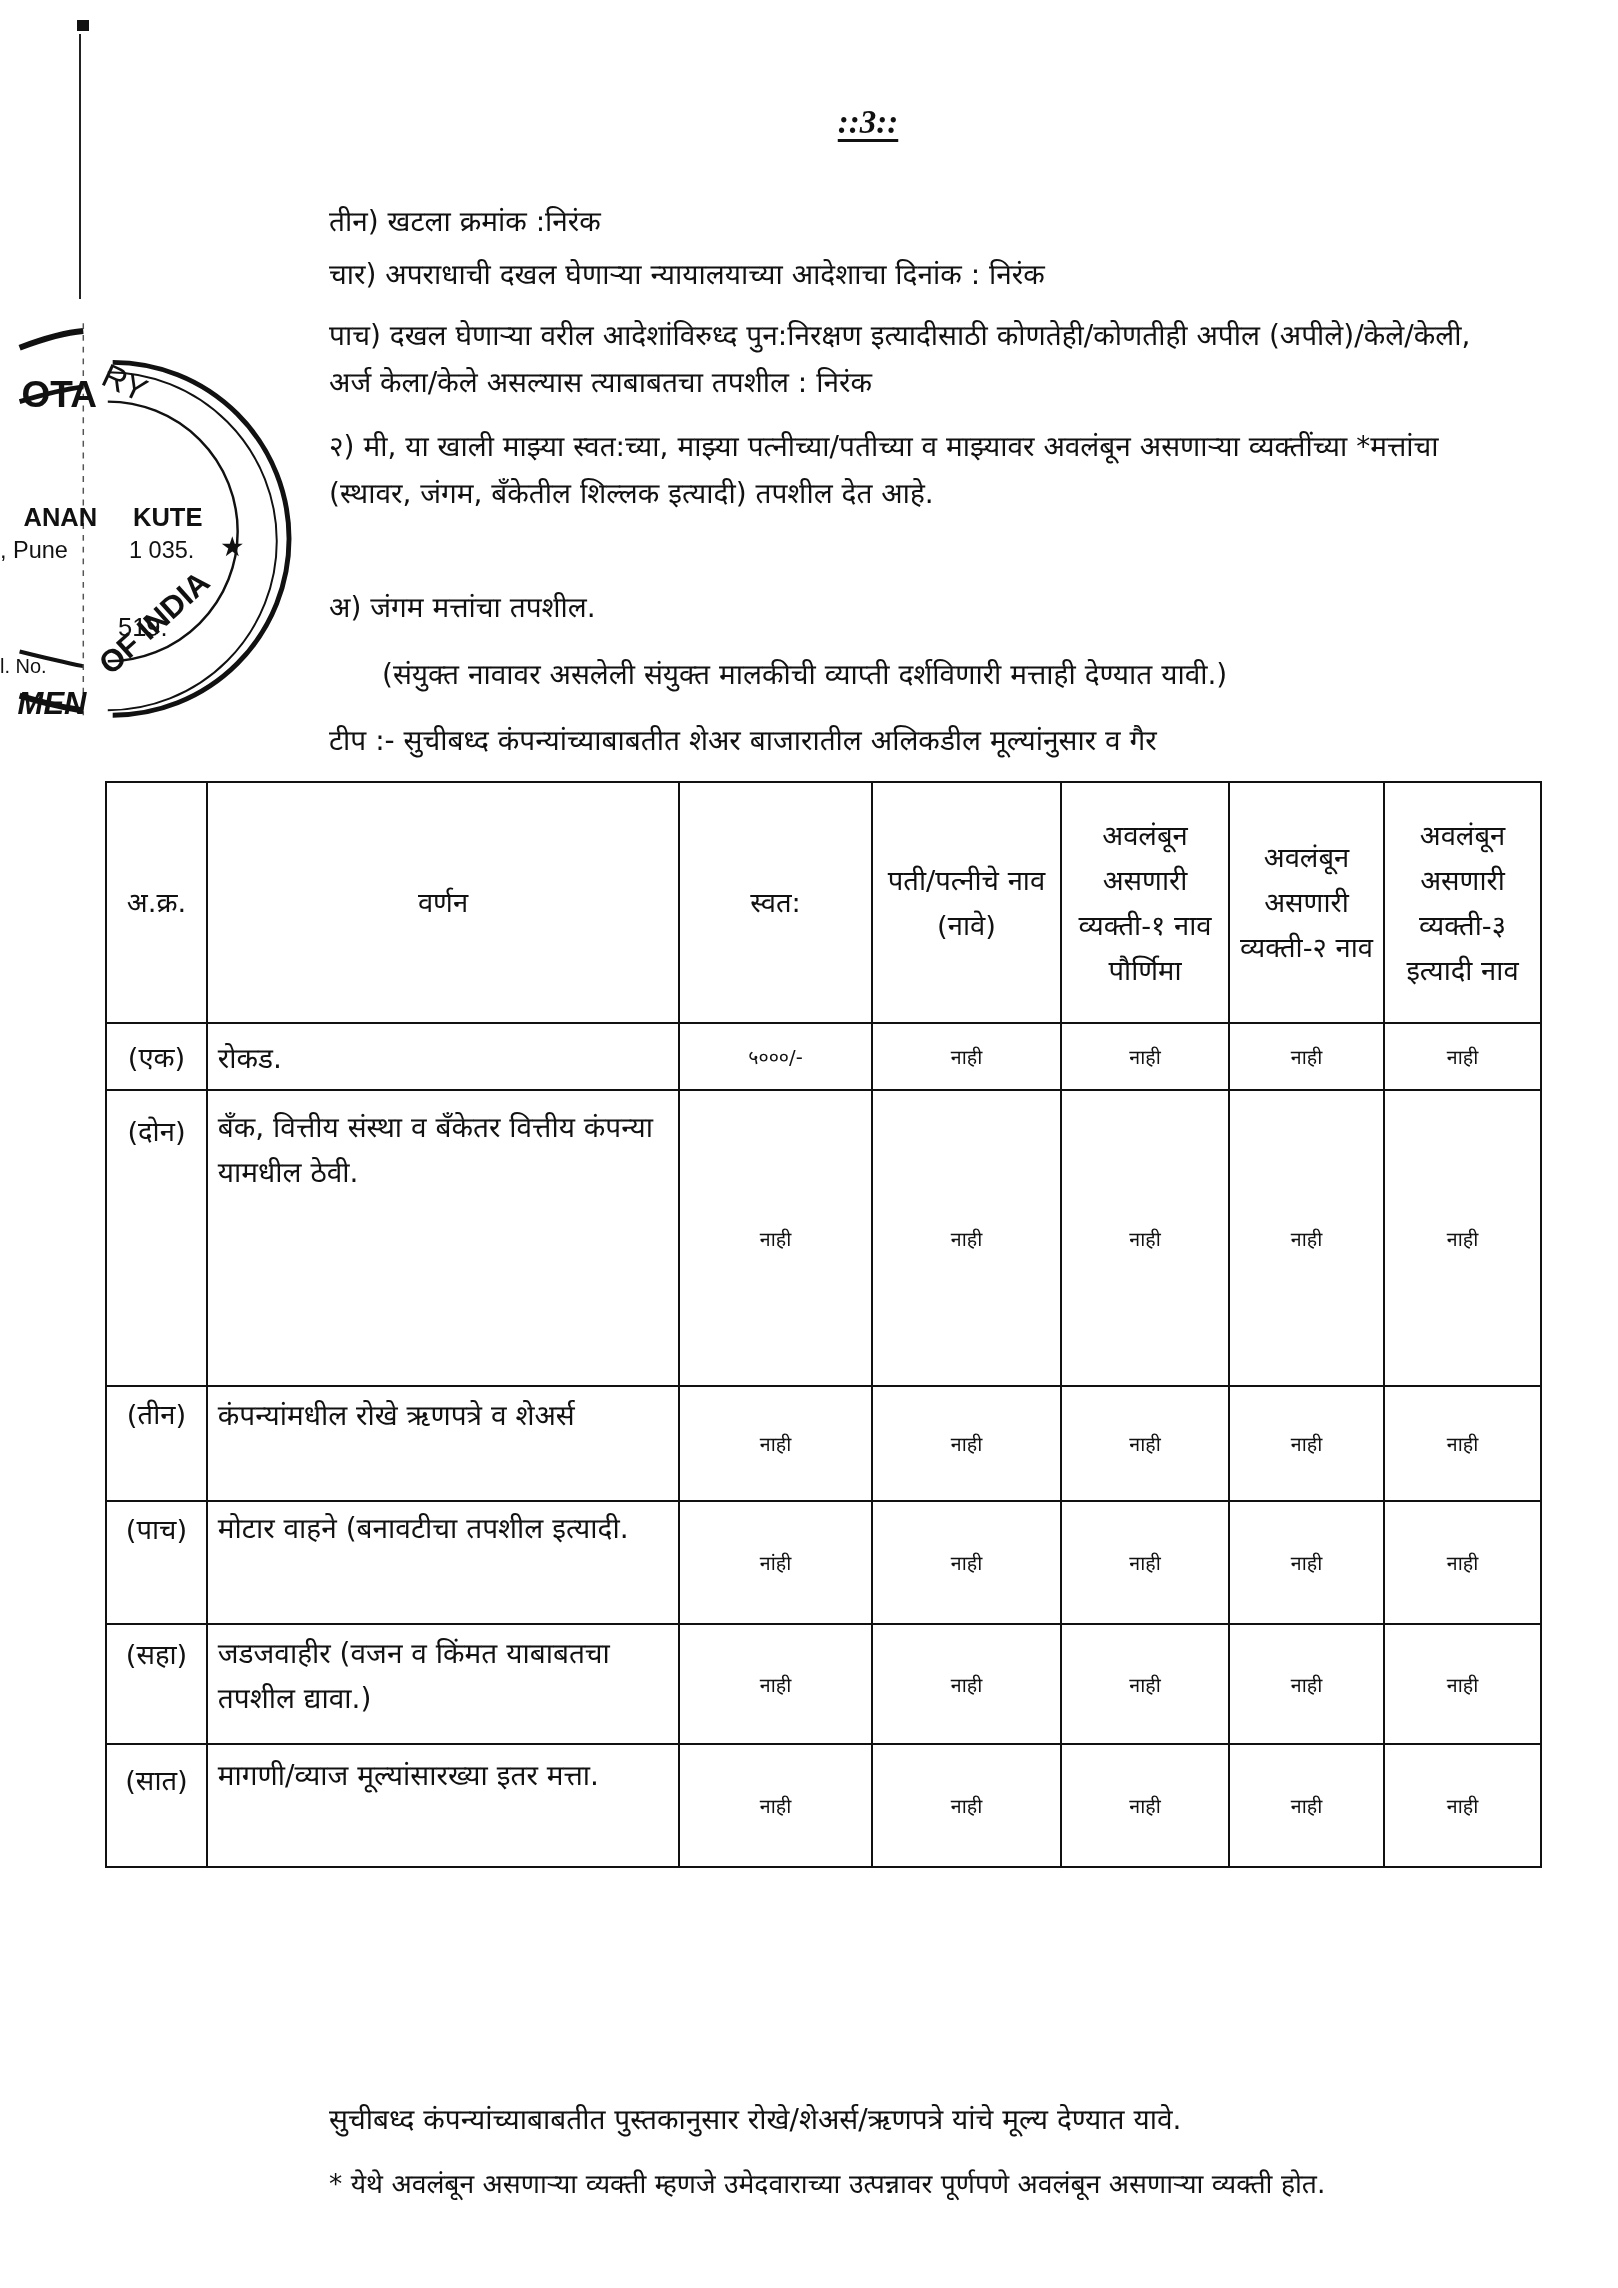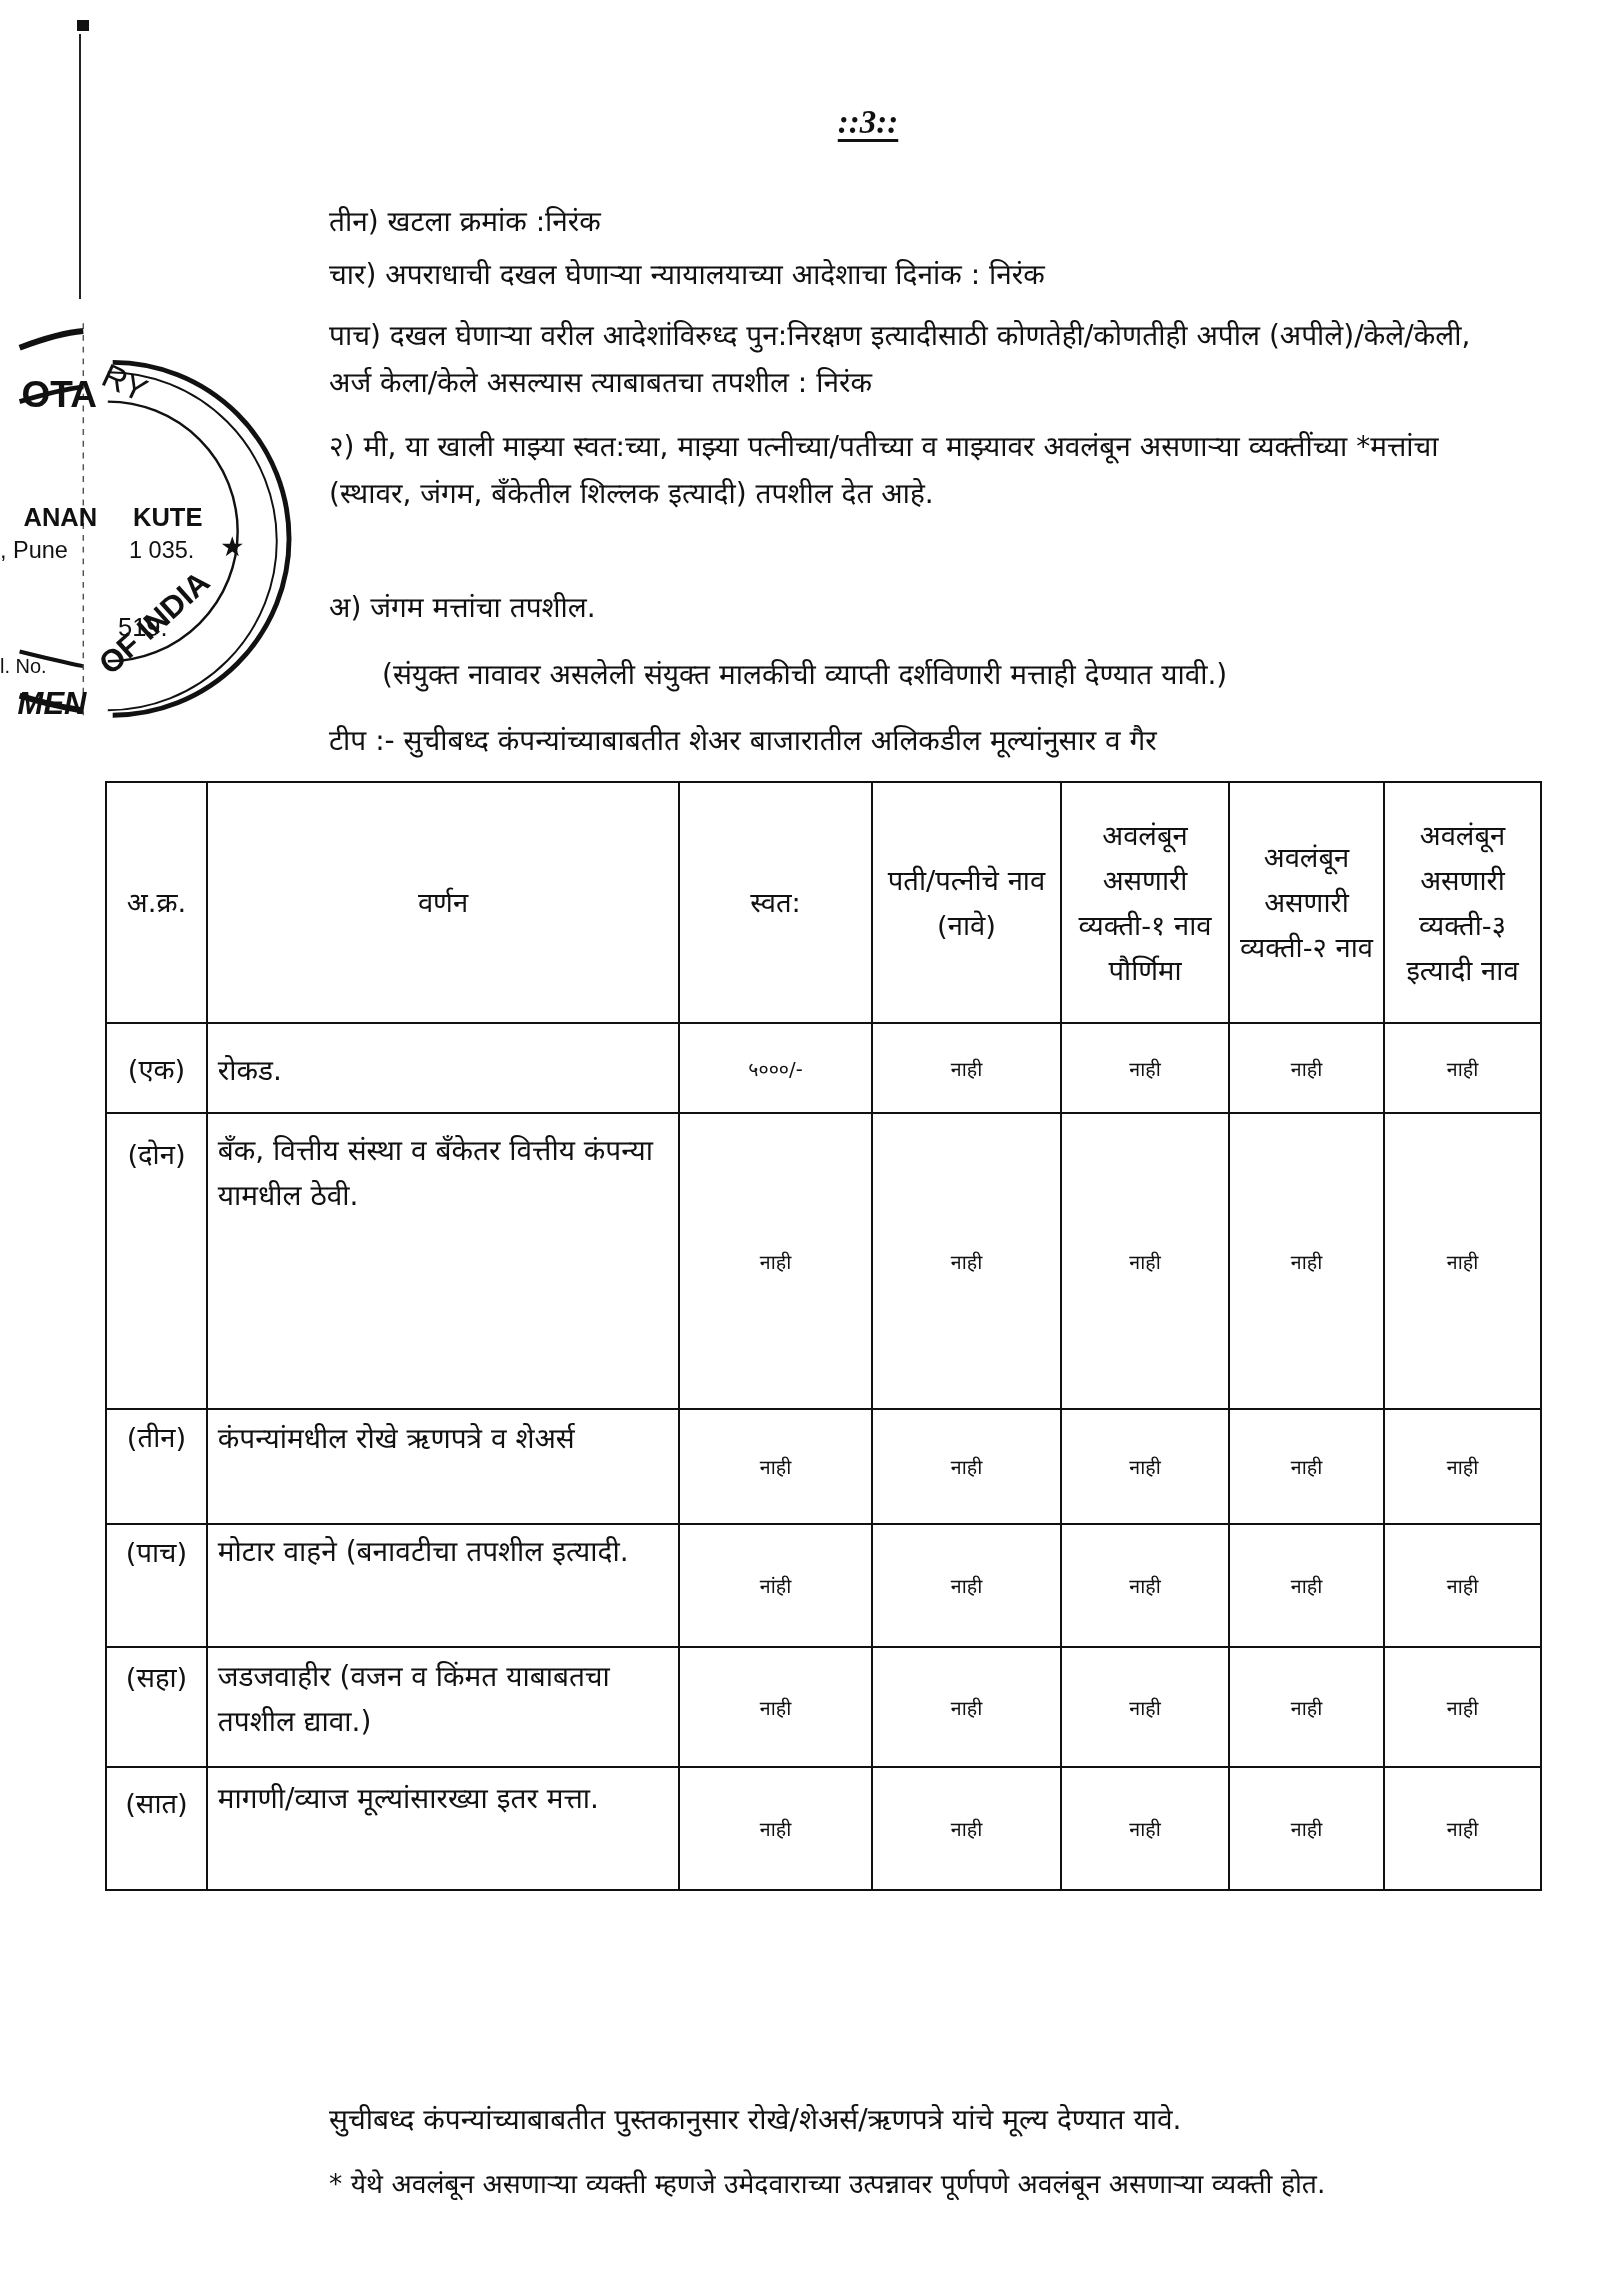--- a/index.html
+++ b/index.html
@@ -49,21 +49,21 @@
   .assets-table th, .assets-table td {
     border: 2.9px solid #111; padding: 0 5.9px; vertical-align: middle;
   }
   .assets-table th {
     font-weight: normal; font-size: 27.4px; line-height: 45px; text-align: center;
   }
   .assets-table td.idx { font-size: 27.4px; text-align: center; vertical-align: top; padding-top: 21px; white-space: nowrap; padding-left: 2px; padding-right: 2px; }
   .assets-table td.desc { font-size: 28px; line-height: 45px; text-align: left; vertical-align: top; padding-top: 13.7px; padding-left: 9.8px; }
   .assets-table td.val { font-size: 19.6px; text-align: center; }
   .row-h-header { height: 241px; }
-  .row-h-1 { height: 90px; }
+  .row-h-1 { height: 67px; }
   .row-h-2 { height: 296px; }
   .row-h-3 { height: 115px; }
   .row-h-4 { height: 163px; }
   .row-h-5 { height: 123px; }
   .row-h-6 { height: 120px; }
   .row-h-7 { height: 123px; }
 </style>
 </head>
 <body>
 

